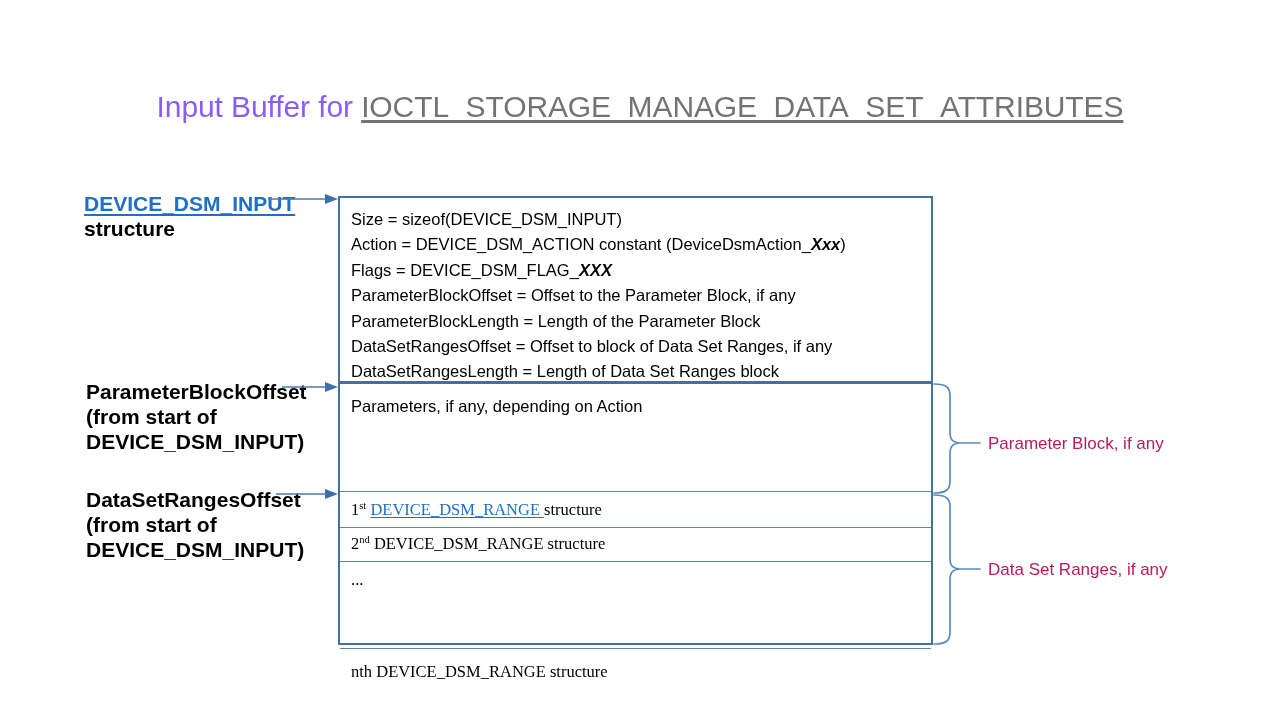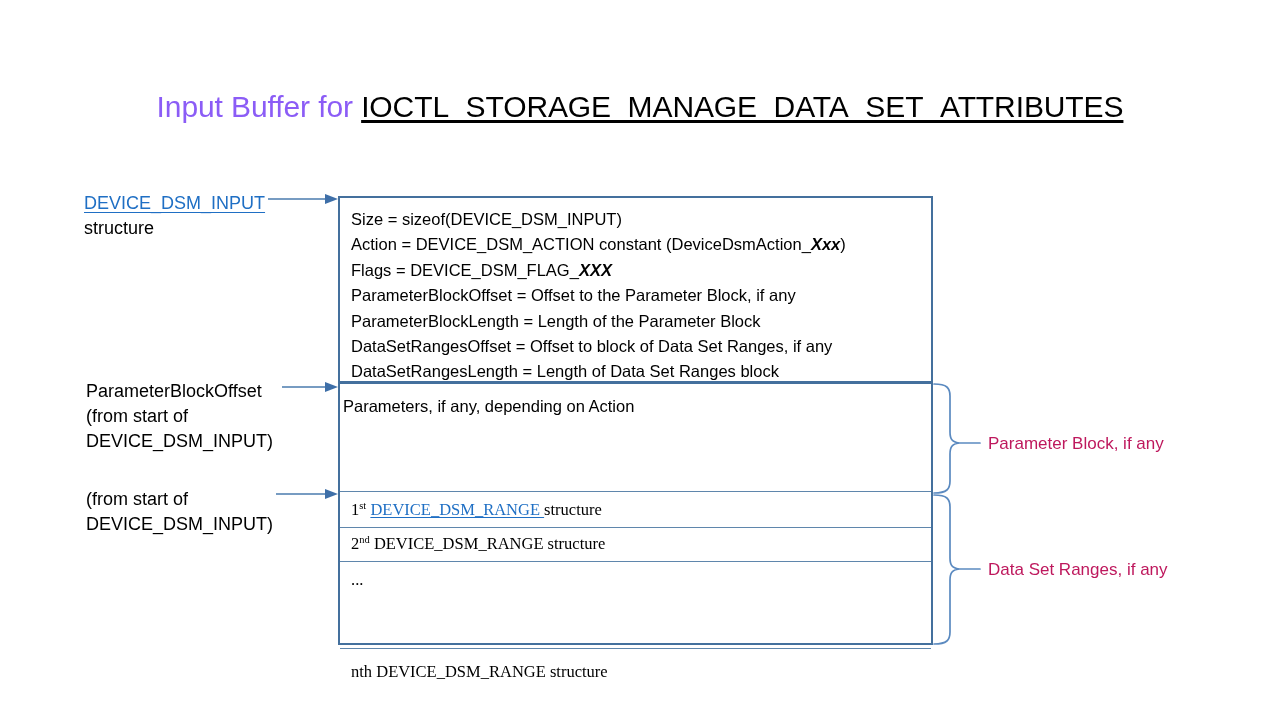--- a/index.html
+++ b/index.html
@@ -29,21 +29,21 @@
     right: 0;
     top: 88px;
     text-align: center;
     font-size: 30px;
     line-height: 38px;
     white-space: nowrap;
     letter-spacing: -0.1px;
   }
   .title .plain { color: #8b5cf6; }
   .title .link {
-    color: #000000;
+    color: #737373;
     text-decoration: underline;
     text-underline-offset: 3px;
   }
 
   
   .buffer-box {
     position: absolute;
     left: 338px;
     top: 196px;
     width: 595px;
@@ -82,21 +82,21 @@
   }
 
   
   .param-region {
     position: absolute;
     left: 0;
     top: 186px;
     width: 100%;
     height: 107px;
     box-sizing: border-box;
-    padding: 11px 0 0 3px;
+    padding: 11px 0 0 11px;
   }
   .param-text {
     font-size: 16.5px;
     line-height: 22px;
     white-space: nowrap;
   }
 
   
   .ranges-region {
     position: absolute;
@@ -135,24 +135,25 @@
   }
   .rr-text .link {
     color: #1F6FC4;
     text-decoration: underline;
     text-underline-offset: 2px;
   }
 
   
   .left-label {
     position: absolute;
-    font-size: 18px;
+    font-size: 21px;
     line-height: 25px;
     color: #000000;
     white-space: nowrap;
+    font-weight: bold;
   }
   .left-label .link {
     color: #1F6FC4;
     text-decoration: underline;
     text-underline-offset: 3px;
   }
   #lbl-dsm-input      { left: 84px;  top: 191px; }
   #lbl-param-offset   { left: 86px;  top: 379px; }
   #lbl-ranges-offset  { left: 86px;  top: 487px; }
 
@@ -191,20 +192,21 @@
     <div>structure</div>
   </div>
 
   <div class="left-label" id="lbl-param-offset">
     <div>ParameterBlockOffset</div>
     <div>(from start of</div>
     <div>DEVICE_DSM_INPUT)</div>
   </div>
 
   <div class="left-label" id="lbl-ranges-offset">
+    <div>DataSetRangesOffset</div>
     <div>(from start of</div>
     <div>DEVICE_DSM_INPUT)</div>
   </div>
 
   <div class="buffer-box">
 
     <div class="header-region">
       <div class="field-line">Size  = sizeof(DEVICE_DSM_INPUT)</div>
       <div class="field-line"><span>Action = DEVICE_DSM_ACTION  constant (DeviceDsmAction_</span><span class="it">Xxx</span><span>)</span></div>
       <div class="field-line"><span>Flags = DEVICE_DSM_FLAG_</span><span class="it">XXX</span></div>

